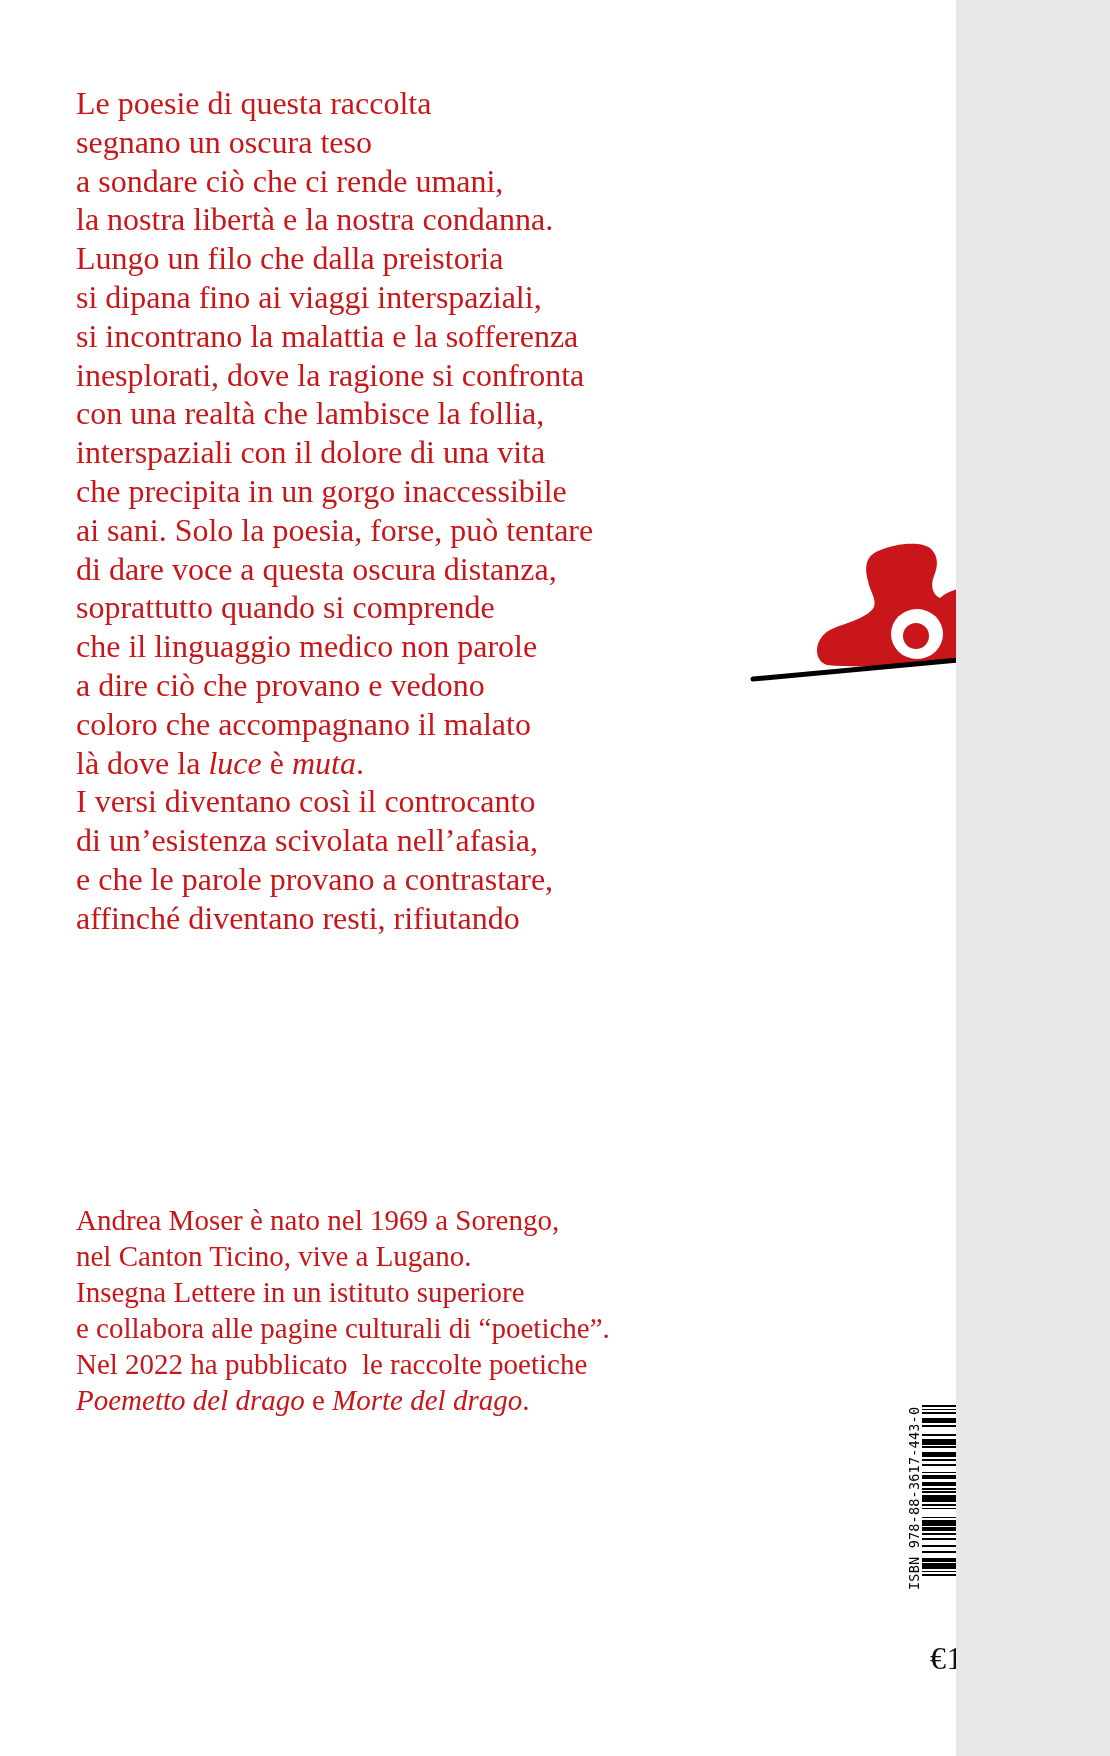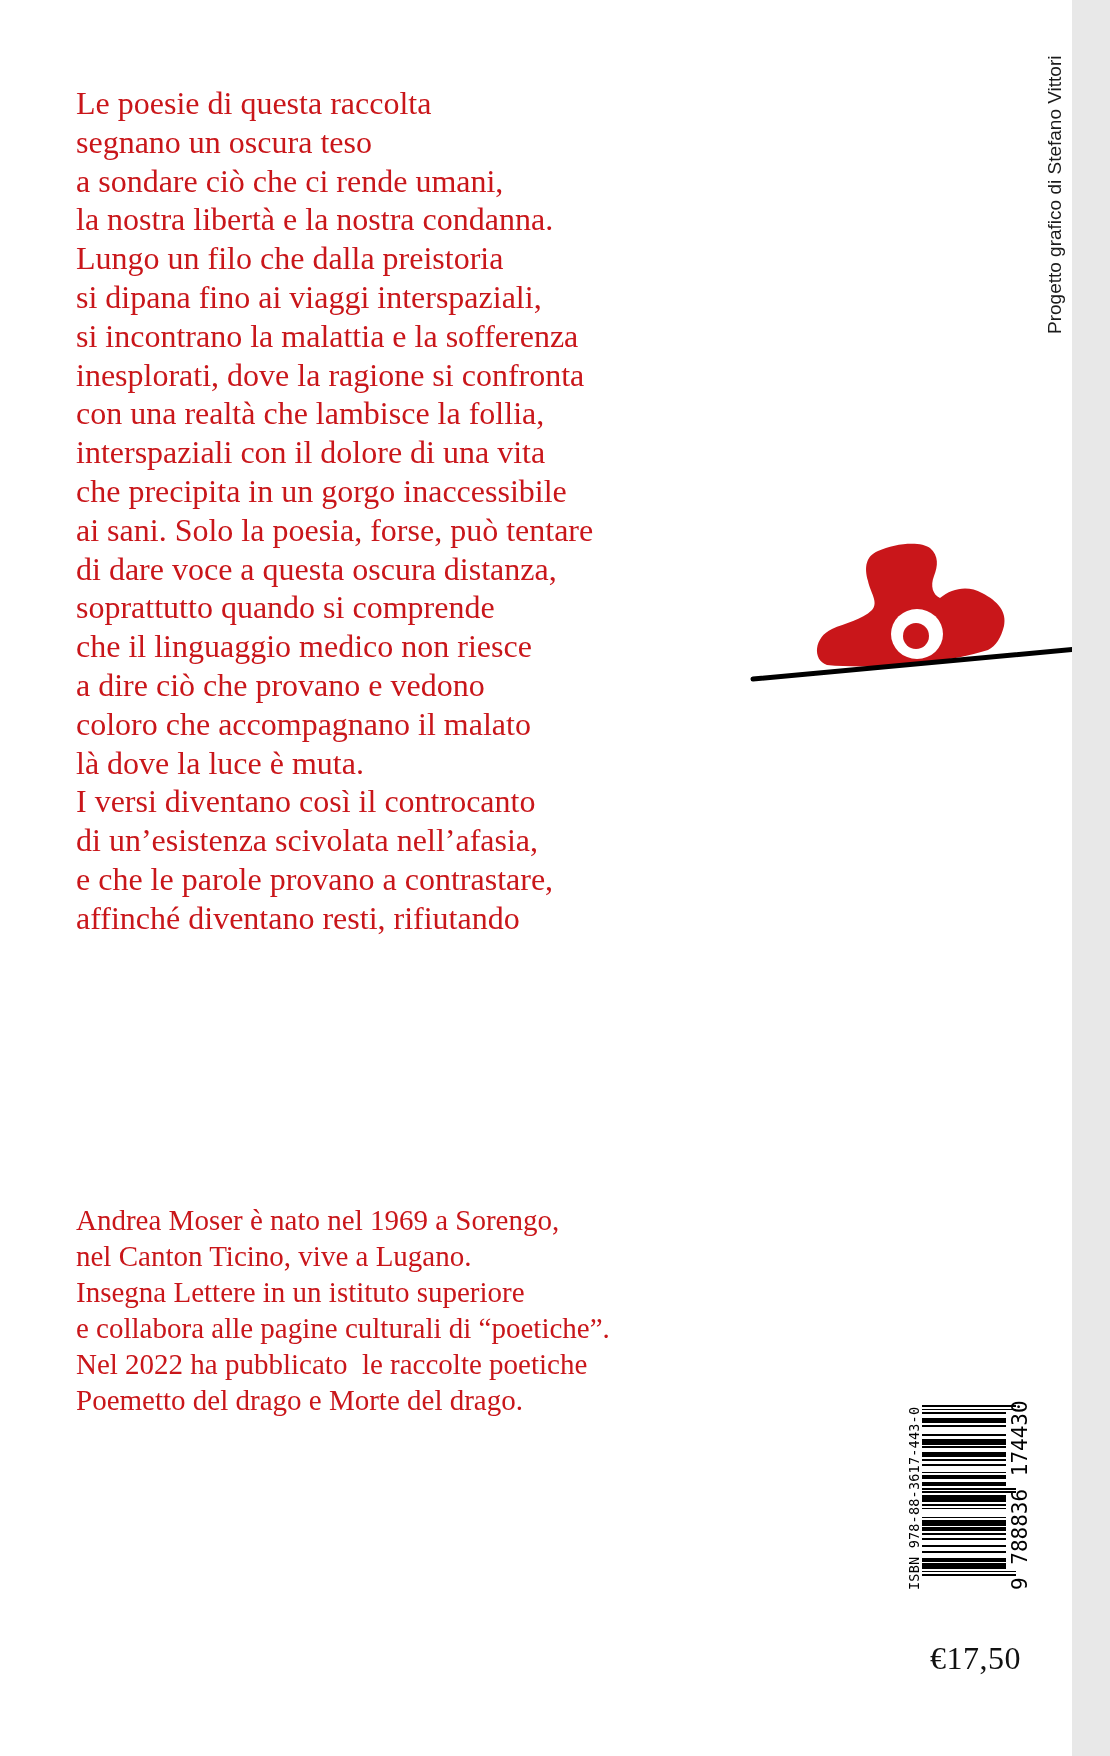--- a/index.html
+++ b/index.html
@@ -1,22 +1,22 @@
 <!DOCTYPE html>
 <html><head>
 <meta charset="utf-8">
 <style>
   html,body{margin:0;padding:0;background:#e8e8e8;}
-  #page{position:relative;width:1072px;height:1756px;background:#ffffff;overflow:hidden;
+  #page{position:relative;width:956px;height:1756px;background:#ffffff;overflow:hidden;
         font-family:"Liberation Serif", serif;}
   
   #poem{position:absolute;left:76px;top:84px;font-size:32px;line-height:38.8px;color:#c9161a;}
   #bio{position:absolute;left:76px;top:1202px;font-size:29px;line-height:36px;color:#c9161a;}
   .tline{white-space:pre-wrap;}
-  .tline .it{}
+  .tline .it{font-style:italic;}
   .tline .bd{font-weight:normal;}
   
   #credit-anchor{position:absolute;left:1044px;top:334px;width:0;height:0;}
   #credit{transform:rotate(-90deg);transform-origin:0 0;width:260px;height:24px;
           font-family:"Liberation Sans", sans-serif;font-size:19px;color:#1b1b1b;
           white-space:nowrap;}
   
   #logo-svg{position:absolute;left:740px;top:520px;}
   
   #barcode-anchor{position:absolute;left:906px;top:1590px;width:0;height:0;}
@@ -44,21 +44,21 @@
       <div class="tline"><span>Lungo un filo che dalla preistoria</span></div>
       <div class="tline"><span>si dipana fino ai viaggi interspaziali,</span></div>
       <div class="tline"><span>si incontrano la malattia e la sofferenza</span></div>
       <div class="tline"><span>inesplorati, dove la ragione si confronta</span></div>
       <div class="tline"><span>con una realtà che lambisce la follia,</span></div>
       <div class="tline"><span>interspaziali con il dolore di una vita</span></div>
       <div class="tline"><span>che precipita in un gorgo inaccessibile</span></div>
       <div class="tline"><span>ai sani. Solo la poesia, forse, può tentare</span></div>
       <div class="tline"><span>di dare voce a questa oscura distanza,</span></div>
       <div class="tline"><span>soprattutto quando si comprende</span></div>
-      <div class="tline"><span>che il linguaggio medico non riesce</span></div>
+      <div class="tline"><span>che il linguaggio medico non parole</span></div>
       <div class="tline"><span>a dire ciò che provano e vedono</span></div>
       <div class="tline"><span>coloro che accompagnano il malato</span></div>
       <div class="tline"><span>là dove la </span><span class="it">luce</span><span> è </span><span class="it">muta</span><span>.</span></div>
       <div class="tline"><span>I versi diventano così il controcanto</span></div>
       <div class="tline"><span>di un’esistenza scivolata nell’afasia,</span></div>
       <div class="tline"><span>e che le parole provano a contrastare,</span></div>
       <div class="tline"><span>affinché diventano resti, rifiutando</span></div>
     </div>
 
   <div id="bio">

